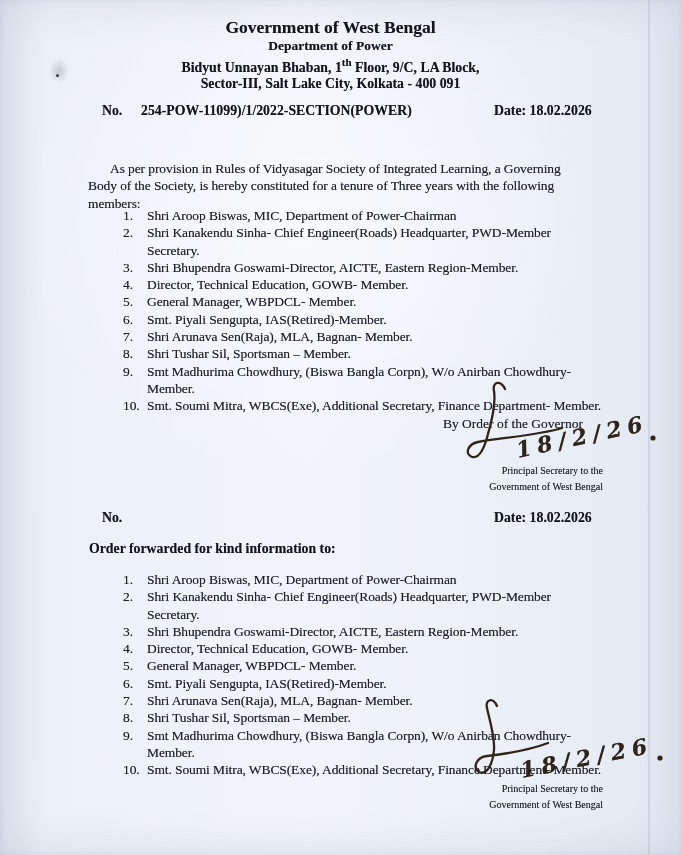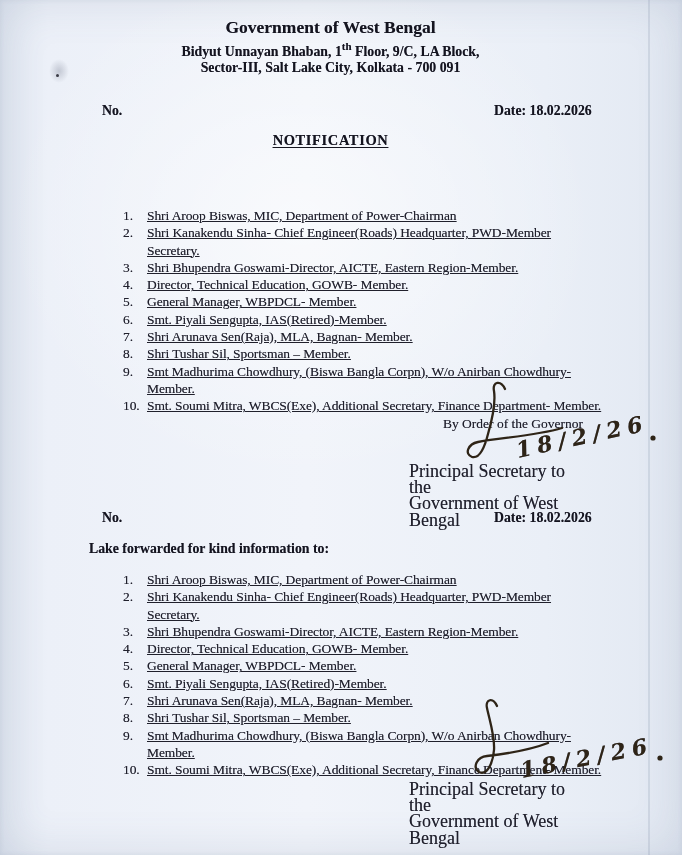--- a/index.html
+++ b/index.html
@@ -28,52 +28,54 @@
   .ref .rnum{position:absolute;left:129px;}
   .ref .rdate{position:absolute;left:482px;}
   .title{position:absolute;top:132px;left:78px;width:505px;text-align:center;font-weight:bold;font-size:14.5px;
     letter-spacing:0.6px;color:#14141f;text-decoration:underline;text-underline-offset:2px;}
   .para{position:absolute;top:160px;left:88px;width:520px;font-size:13.5px;line-height:17.4px;
     text-indent:22px;white-space:nowrap;letter-spacing:-0.1px;}
   .mlist{position:absolute;left:123px;margin:0;padding:0;list-style:none;font-size:13.5px;line-height:17.3px;letter-spacing:-0.1px;}
   .list1{top:207px;} .list2{top:571px;}
   .mlist li{display:flex;}
   .mlist .num{width:24px;flex:none;}
-  .mlist .txt{white-space:nowrap;text-decoration:underline;}
+  .mlist .txt{white-space:nowrap;}
   .byorder{position:absolute;top:416px;left:433px;width:160px;text-align:center;font-size:13.5px;}
-  .secblock{position:absolute;left:409px;width:170px;text-align:left;font-size:18px;line-height:16.2px;}
+  .secblock{position:absolute;left:433px;width:170px;text-align:right;font-size:10px;line-height:16.2px;}
   .s1{top:463px;} .s2{top:781px;}
   .copyhead{position:absolute;top:541px;left:89px;font-weight:bold;font-size:13.8px;color:#14141f;}
   .sig{position:absolute;width:200px;height:100px;}
   .sig1{left:460px;top:376px;} .sig2{left:470px;top:694px;}
   .ink{fill:none;stroke:#2e2417;stroke-width:2.3;stroke-linecap:round;stroke-linejoin:round;}
   .hand{fill:#2e2417;font-size:22px;font-style:italic;font-weight:bold;
     font-family:"DejaVu Serif","Liberation Serif",serif;letter-spacing:6px;}
   .inkdot{fill:#2e2417;}
 </style>
 </head>
 <body>
 
 <div class="page">
   <div class="streak"></div>
   <div class="smudge"></div>
 
   <div class="header">
     <div class="h1">Government of West Bengal</div>
+    <div class="h2">Department of Power</div>
     <div class="h3"><span>Bidyut Unnayan Bhaban, 1</span><span class="suph">th</span><span> Floor, 9/C, LA Block,</span></div>
-    <div class="h3">Sector-III, Salt Lake City, Kolkata - 700 091</div>
+    <div class="h3">Sector-III, Salt Lake City, Kolkata - 400 091</div>
   </div>
 
   <div class="ref ref1">
     <span class="rlabel">No.</span>
+    <span class="rnum">254-POW-11099)/1/2022-SECTION(POWER)</span>
     <span class="rdate">Date: 18.02.2026</span>
   </div>
 
-  <div class="title">NOTIFICATION</div>
 
+  <div class="para">As per provision in Rules of Vidyasagar Society of Integrated Learning, a Governing<br>Body  of the Society, is hereby constituted for a tenure of Three years with the following<br>members:</div>
 
   <ol class="mlist list1">
       <li>
         <span class="num">1.</span>
         <span class="txt">Shri Aroop Biswas, MIC, Department of Power-Chairman</span>
       </li>
       <li>
         <span class="num">2.</span>
         <span class="txt">Shri Kanakendu Sinha- Chief Engineer(Roads) Headquarter, PWD-Member<br>Secretary.</span>
       </li>
@@ -122,21 +124,21 @@
   <div class="secblock s1">
     <div>Principal Secretary to the</div>
     <div>Government of West Bengal</div>
   </div>
 
   <div class="ref ref2">
     <span class="rlabel">No.</span>
     <span class="rdate">Date: 18.02.2026</span>
   </div>
 
-  <div class="copyhead">Lake forwarded for kind information to:</div>
+  <div class="copyhead">Order forwarded for kind information to:</div>
 
   <ol class="mlist list2">
       <li>
         <span class="num">1.</span>
         <span class="txt">Shri Aroop Biswas, MIC, Department of Power-Chairman</span>
       </li>
       <li>
         <span class="num">2.</span>
         <span class="txt">Shri Kanakendu Sinha- Chief Engineer(Roads) Headquarter, PWD-Member<br>Secretary.</span>
       </li>

